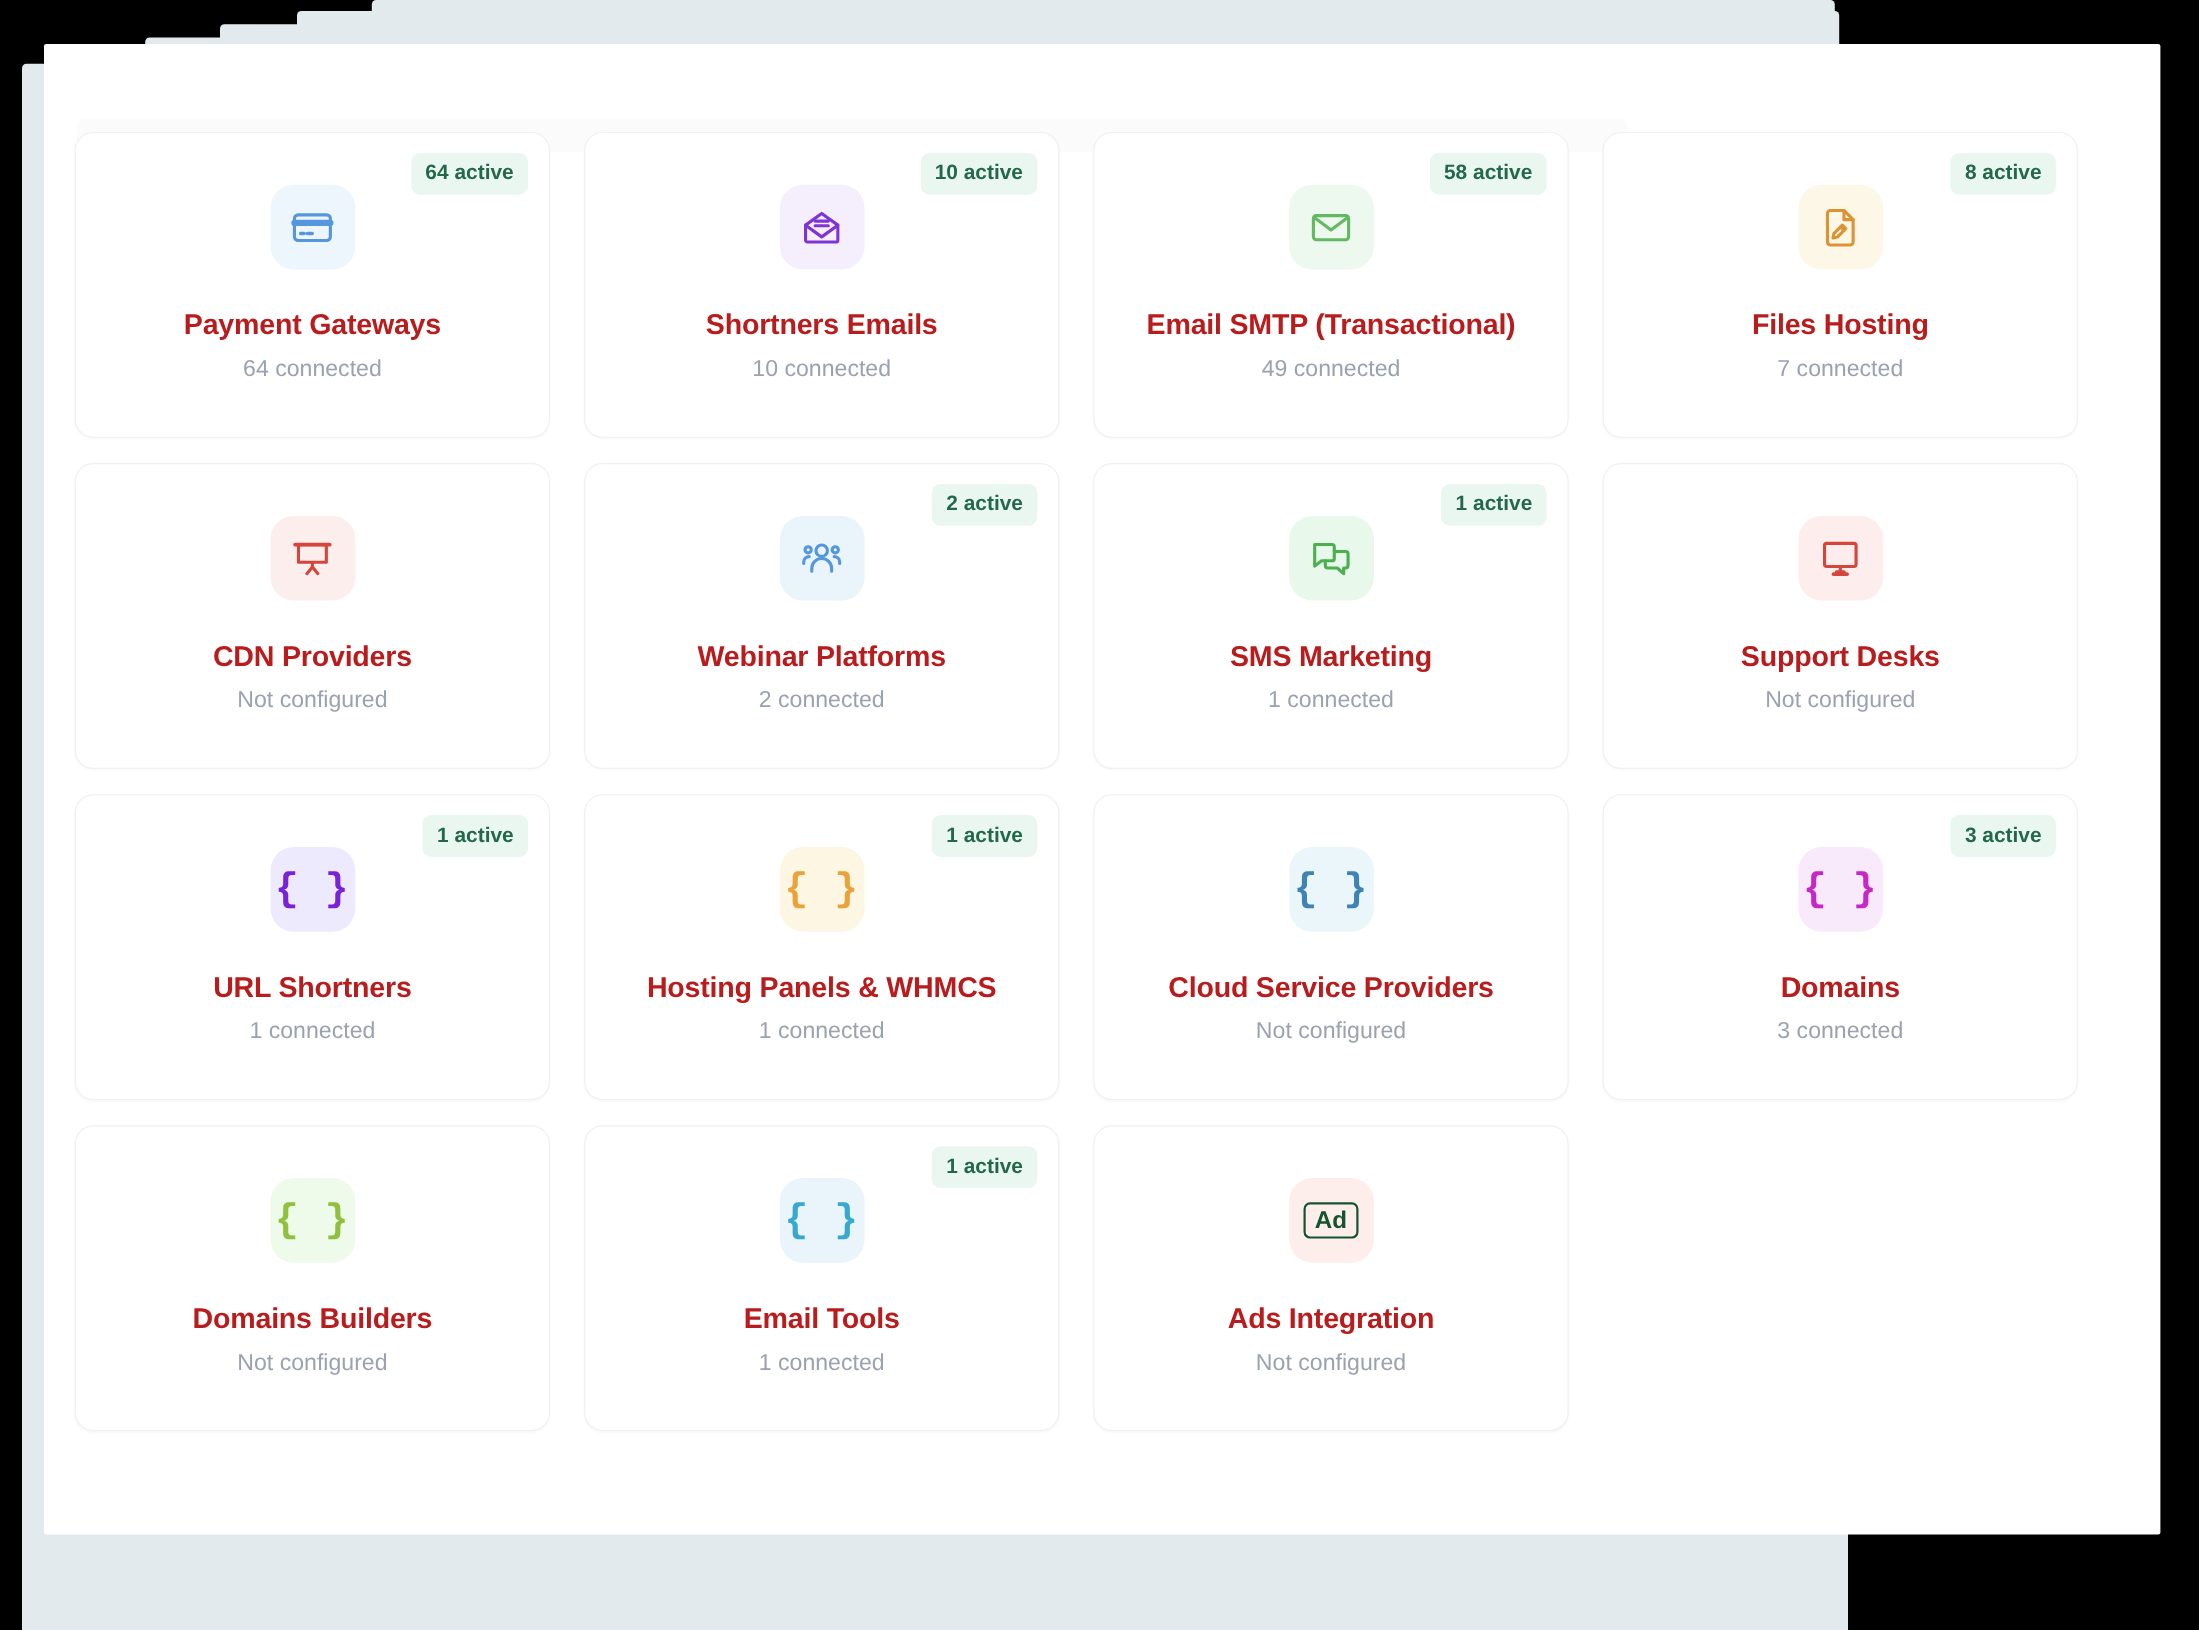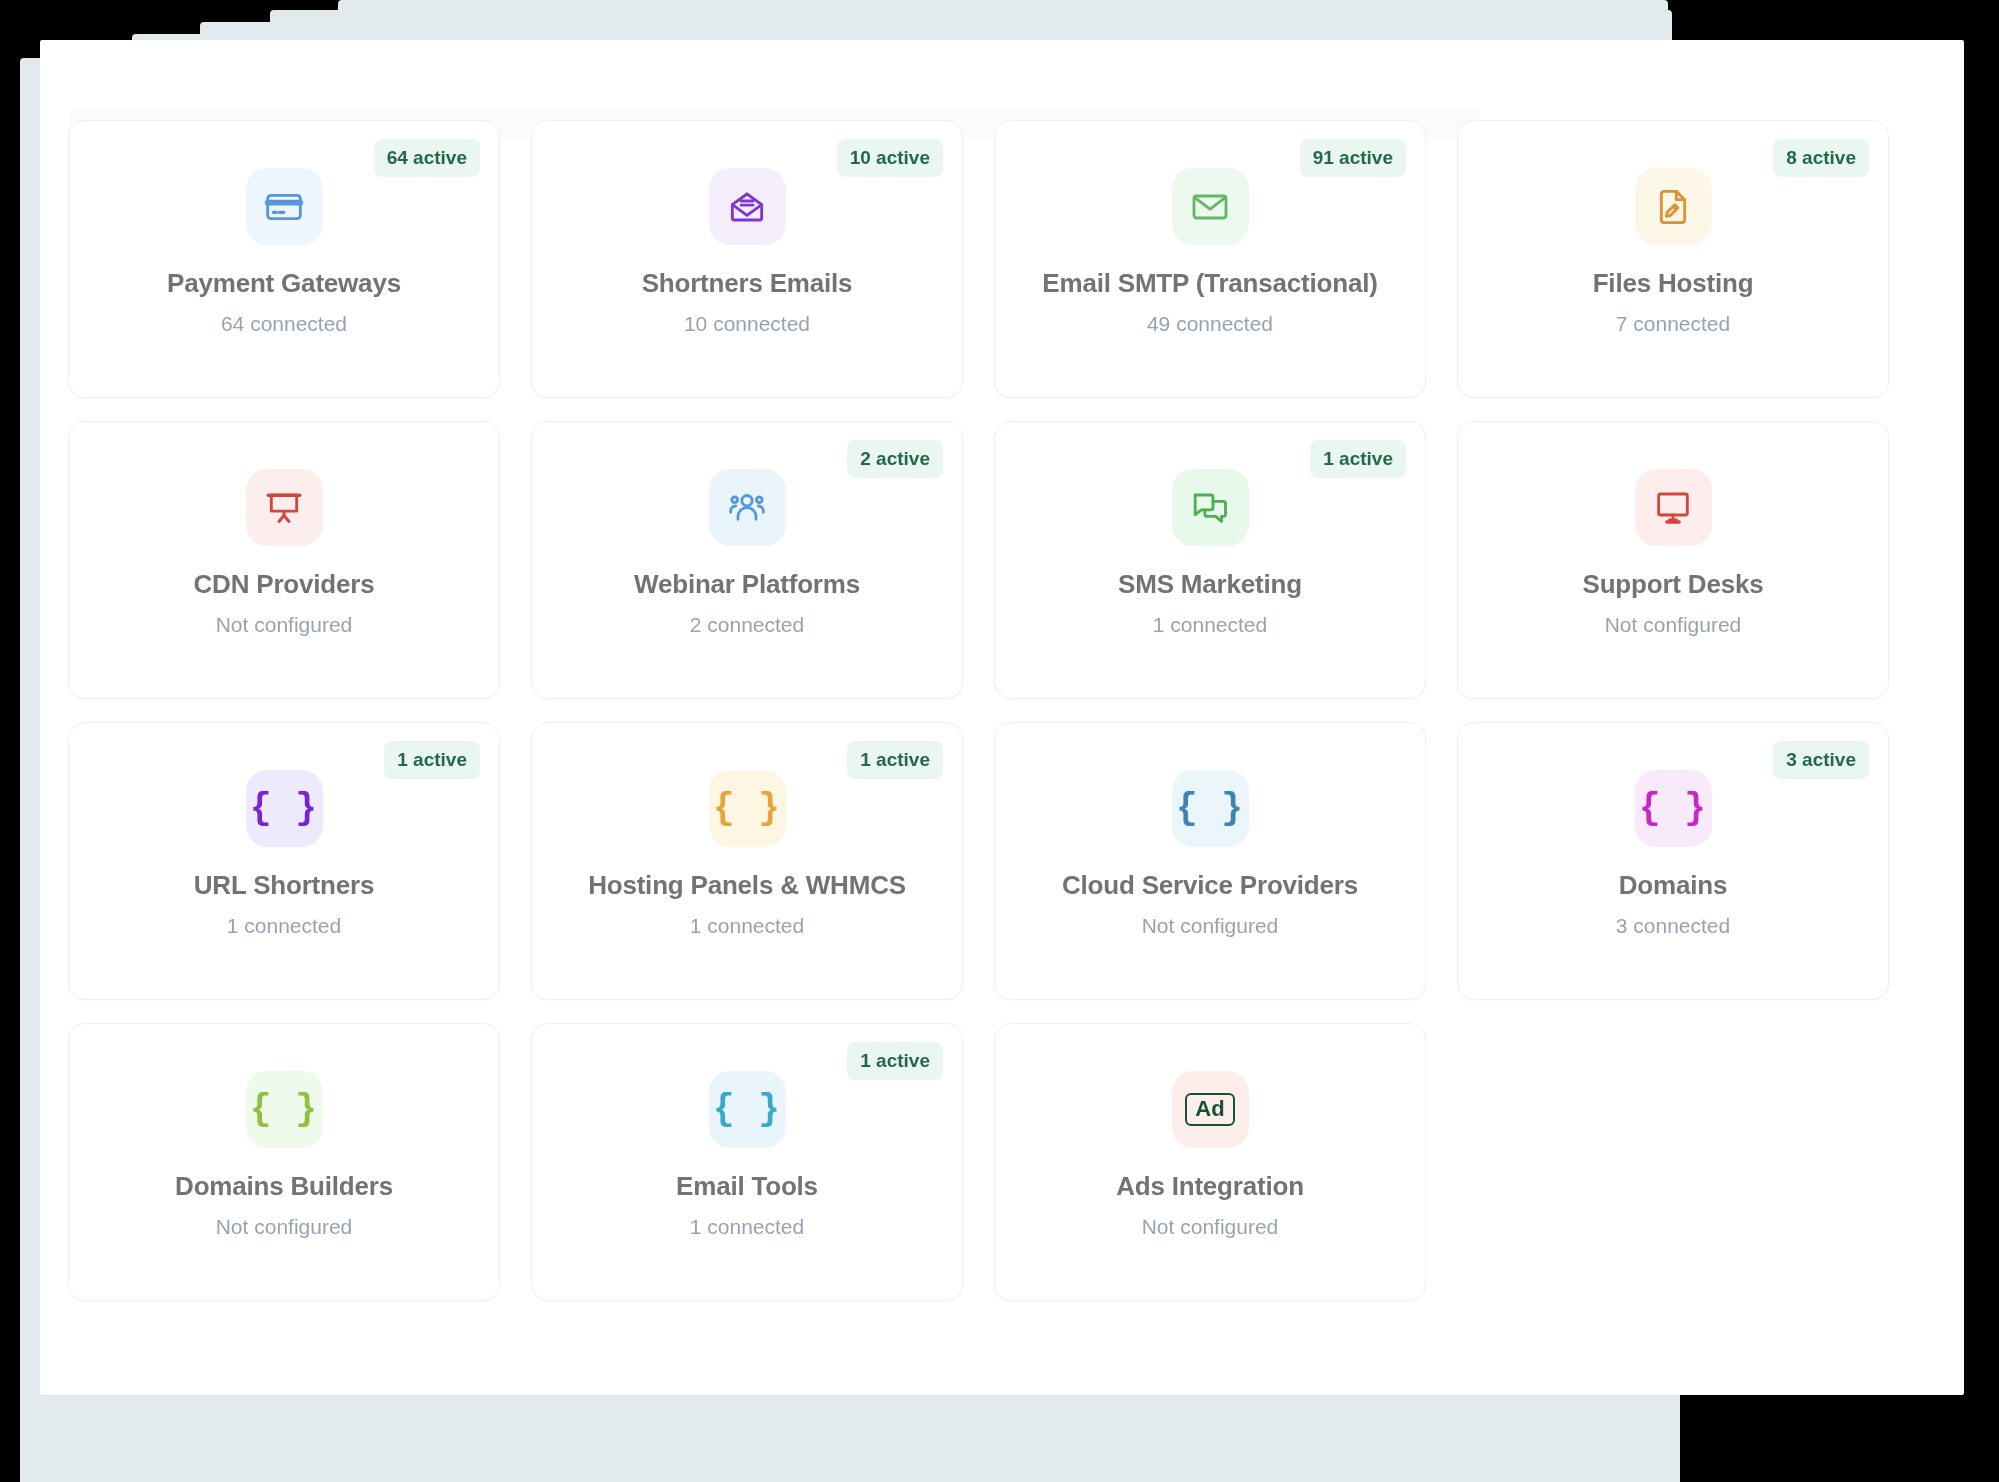--- a/index.html
+++ b/index.html
@@ -97,24 +97,24 @@
     height: 77px;
     border-radius: 21px;
     display: flex;
     align-items: center;
     justify-content: center;
     flex: none;
   }
   .icon-tile svg { display: block; }
 
   .card-title {
-    margin-top: 24px;
+    margin-top: 36px;
     font-size: 26px;
     font-weight: bold;
-    color: #737373;
+    color: #b91c1c;
     letter-spacing: -0.2px;
     text-align: left;
     line-height: 1.1;
   }
 
   .card-sub {
     margin-top: 14px;
     font-size: 21px;
     color: #9aa2b1;
     text-align: left;
@@ -172,21 +172,21 @@
               <path d="M3.2 10.6 12 4.2l8.8 6.4"></path>
               <path d="M3.2 10.6v8.2a1 1 0 0 0 1 1h15.6a1 1 0 0 0 1-1v-8.2"></path>
               <path d="M3.6 10.9 12 17l8.4-6.1"></path>
               <path d="M8.4 8.4h7.2M8.4 10.9h7.2"></path>
             </svg>
           </div>
           <div class="card-title">Shortners Emails</div>
           <div class="card-sub">10 connected</div>
         </div>
         <div class="card">
-          <div class="badge">91 active</div>
+          <div class="badge">58 active</div>
           <div class="icon-tile" style="background: rgb(237, 248, 238);">
             <svg xmlns="http://www.w3.org/2000/svg" width="40" height="40" viewBox="0 0 24 24" fill="none" stroke="#63b862" stroke-width="1.7" stroke-linecap="round" stroke-linejoin="round">
               <rect x="2.4" y="5.4" width="19.2" height="13.2" rx="1.6"></rect>
               <path d="M2.9 6.4 12 13.3l9.1-6.9"></path>
             </svg>
           </div>
           <div class="card-title">Email SMTP (Transactional)</div>
           <div class="card-sub">49 connected</div>
         </div>
         <div class="card">

